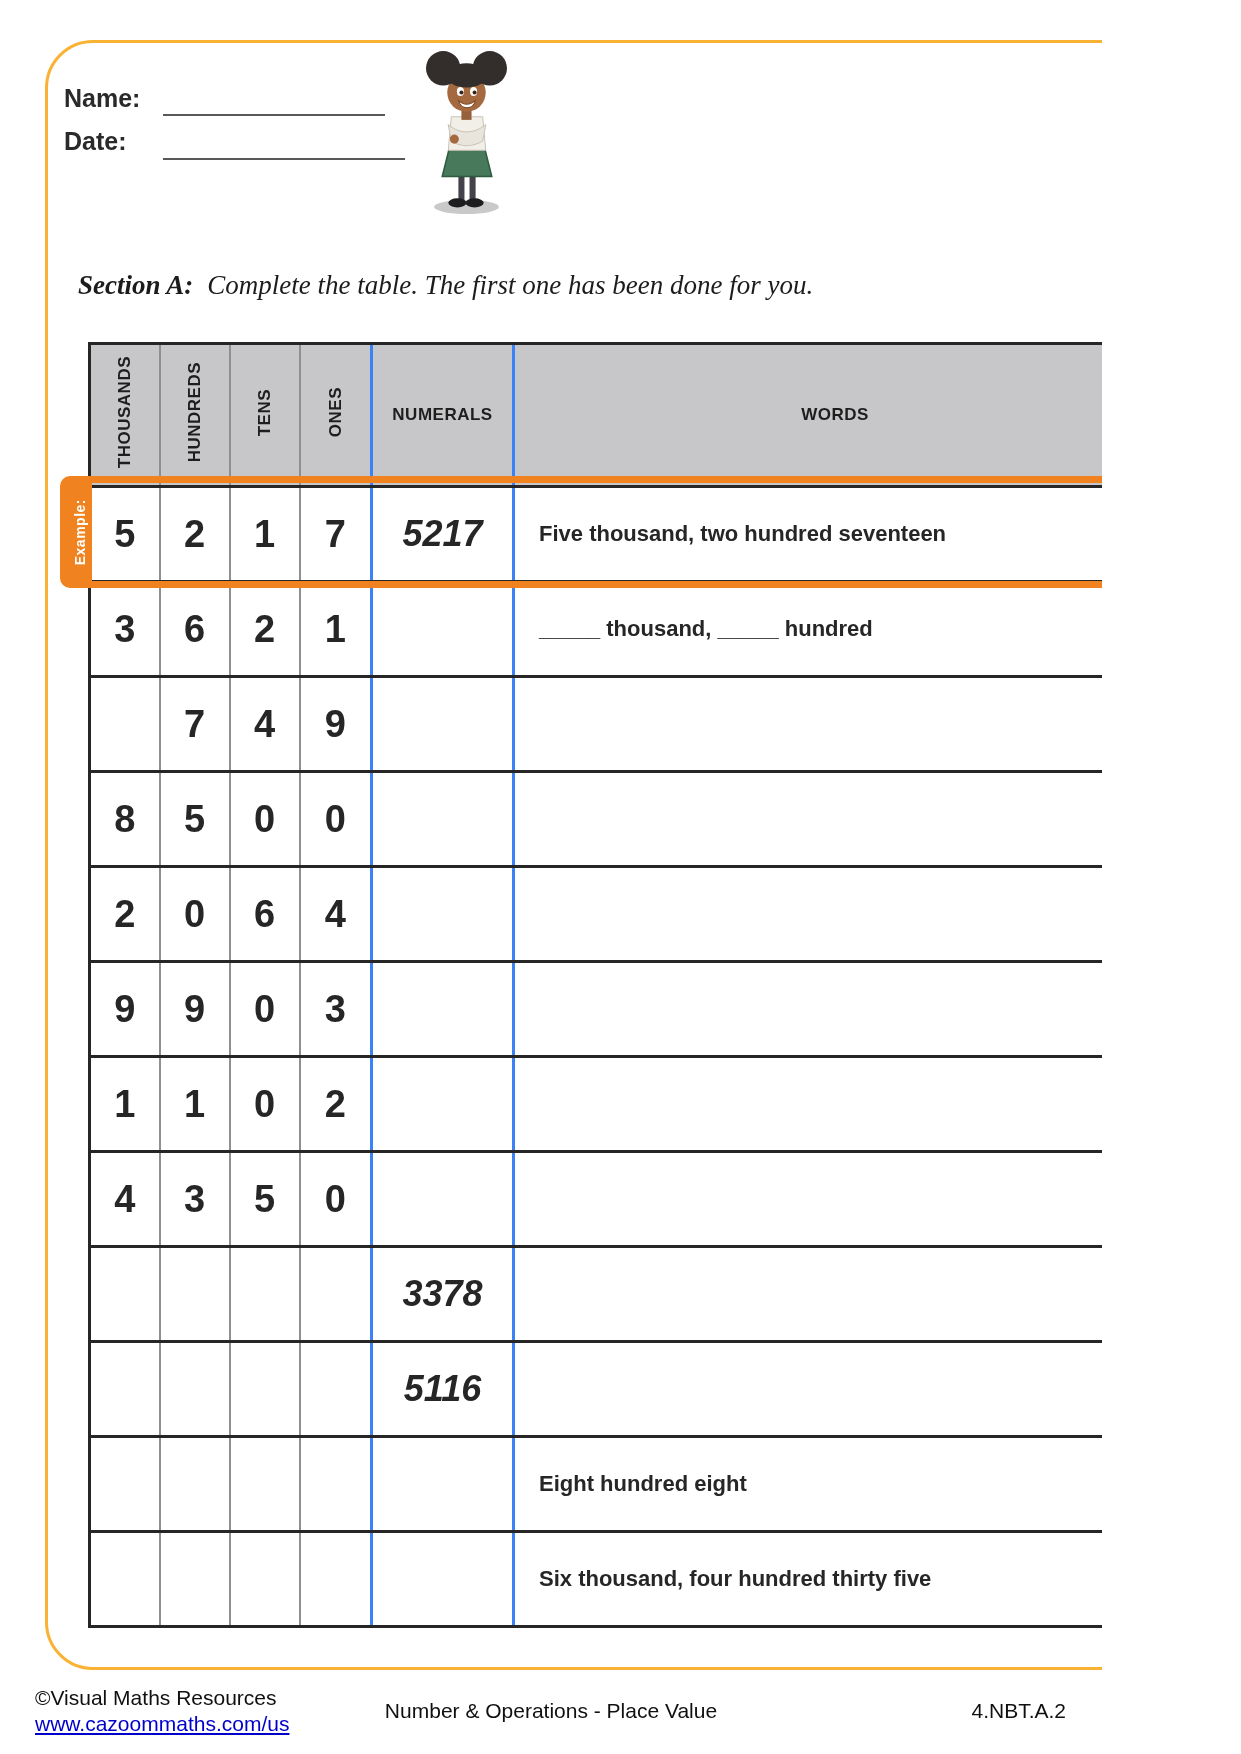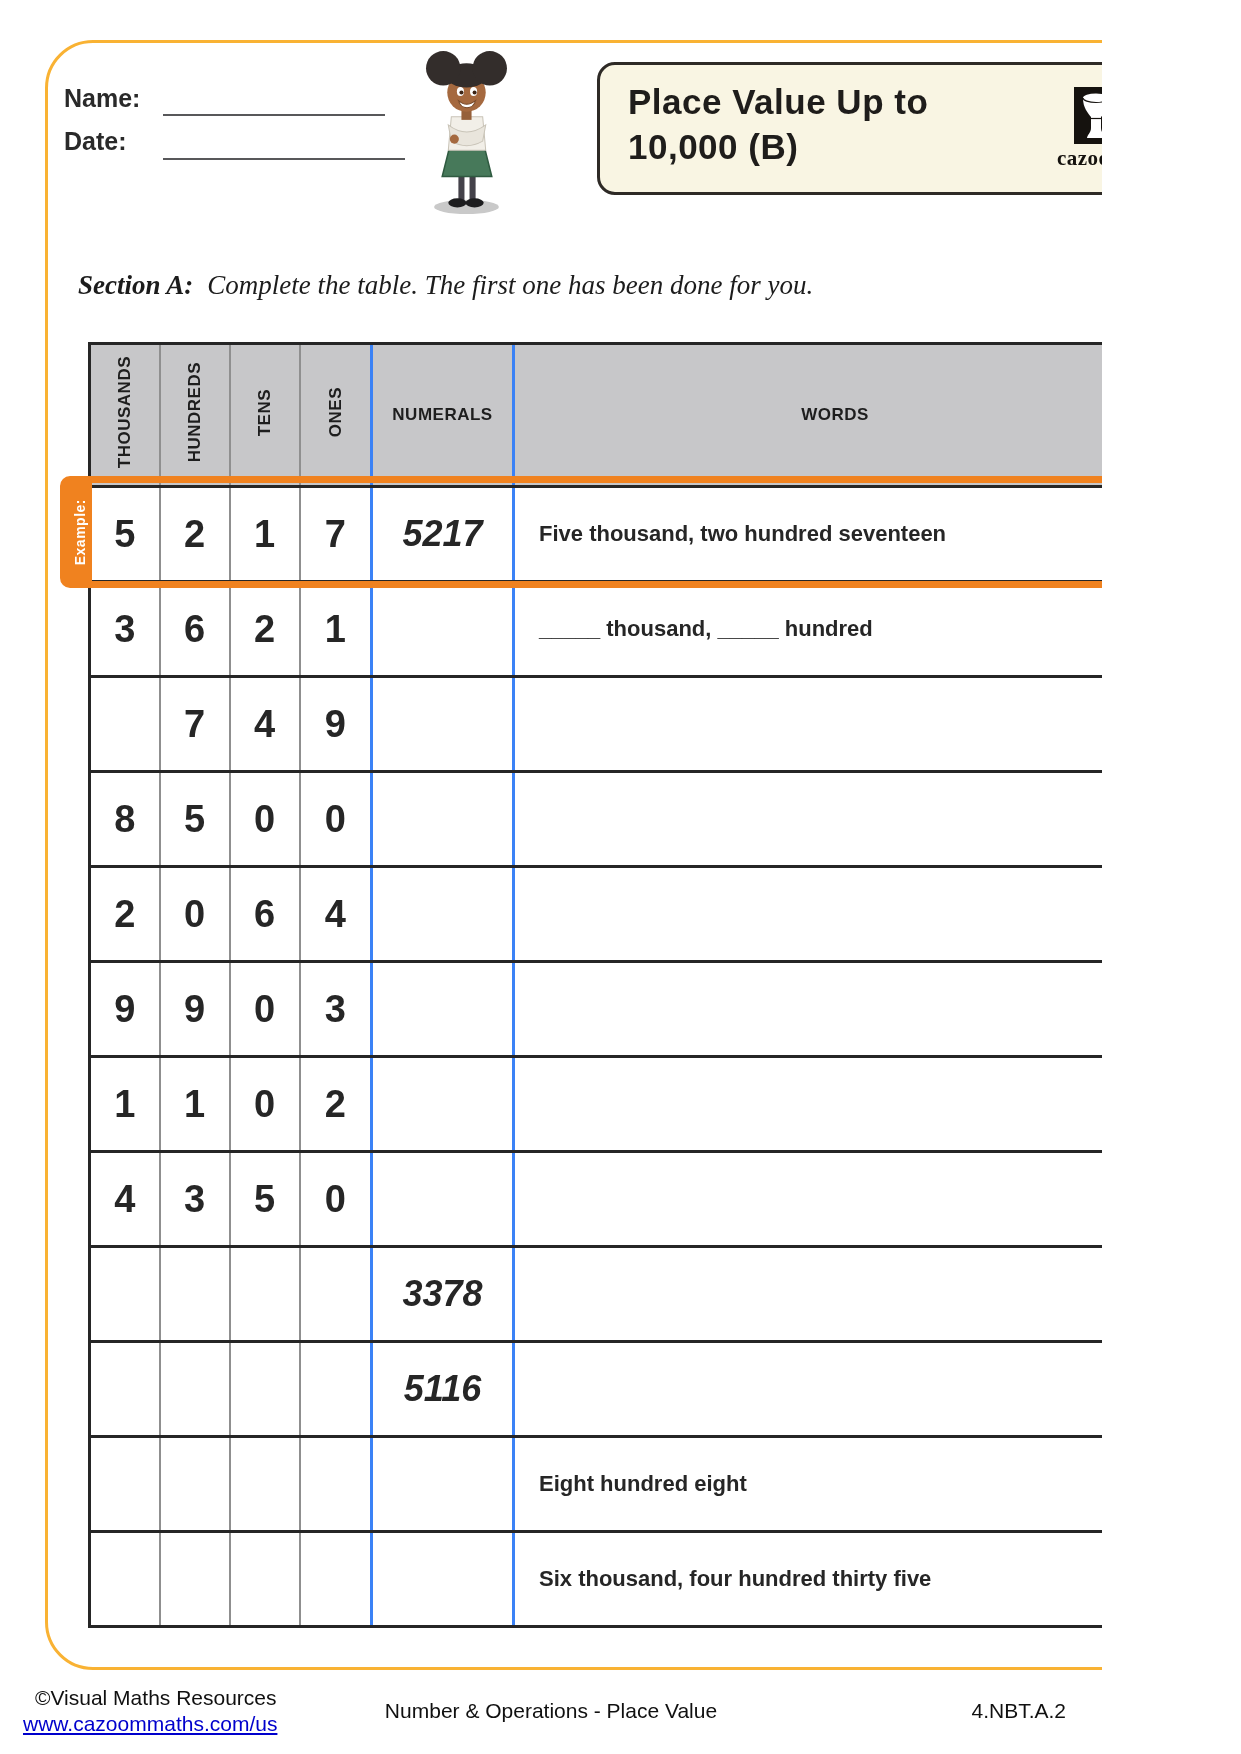--- a/index.html
+++ b/index.html
@@ -62,21 +62,21 @@
     position:absolute; left:60px; top:476px; width:1100px; height:112px;
     border:7px solid #F0821F; border-radius:10px; z-index:5;
   }
   .example-tab {
     position:absolute; left:0; top:0; bottom:0; width:25px; background:#F0821F;
     display:flex; align-items:center; justify-content:center;
   }
   .example-tab .vtext { color:#ffffff; font-size:14px; font-weight:bold; letter-spacing:0.5px; }
   
   .footer-left1 { position:absolute; left:35px; top:1686px; font-size:21px; color:#101010; }
-  .footer-link  { position:absolute; left:23px; top:1712px; font-size:21px; color:#0000CC; text-decoration:underline; }
+  .footer-link  { position:absolute; left:35px; top:1712px; font-size:21px; color:#0000CC; text-decoration:underline; }
   .footer-center{ position:absolute; left:0; right:0; top:1699px; text-align:center; font-size:21px; color:#101010; }
   .footer-right { position:absolute; right:36px; top:1699px; font-size:21px; color:#101010;text-align:right; }
 </style>
 </head>
 <body>
 
 <div class="page">
 
   <div class="frame"></div>
 
@@ -102,37 +102,20 @@
     <circle cx="47" cy="48" r="2" fill="#3c2415"></circle>
     <circle cx="60" cy="48" r="2" fill="#3c2415"></circle>
     <path d="M41 40 q4 -3 9 -1" stroke="#2e1c10" stroke-width="2" fill="none"></path>
     <path d="M54 39 q5 -2 9 1" stroke="#2e1c10" stroke-width="2" fill="none"></path>
     <path d="M44 56 q8 7 17 0 q-2 7 -8.5 7 q-6.5 0 -8.5 -7 z" fill="#ffffff" stroke="#7a4a28" stroke-width="1"></path>
     <ellipse cx="52" cy="31" rx="20" ry="12" fill="#332d2b"></ellipse>
     <circle cx="29" cy="24" r="17" fill="#332d2b"></circle>
     <circle cx="75" cy="24" r="17" fill="#332d2b"></circle>
   </svg>
 
-  <div class="title-box">
-    <div class="title-text">
-      <div>Place Value Up to</div>
-      <div>10,000 (B)</div>
-    </div>
-    <div class="logo">
-      <div class="logo-square">
-        <svg viewBox="0 0 44 57" width="44" height="57">
-          <ellipse cx="22" cy="11" rx="13" ry="4.5" fill="#ffffff"></ellipse>
-          <path d="M9 11 C9 21 14 26 17 30 L17 41 C17 46 13 48 13 51 L31 51 C31 48 27 46 27 41 L27 30 C30 26 35 21 35 11 Z" fill="#ffffff"></path>
-          <path d="M9 11 a13 4.5 0 0 0 26 0" fill="none" stroke="#15120e" stroke-width="1.2"></path>
-          <line x1="17" y1="31.5" x2="27" y2="31.5" stroke="#15120e" stroke-width="1.2"></line>
-        </svg>
-      </div>
-      <div class="logo-word">cazoom!</div>
-    </div>
-  </div>
 
   <div class="section">
     <b>Section A:</b><span>Complete the table. The first one has been done for you.</span>
   </div>
 
   <table class="pv-table">
     <colgroup>
         <col style="width:70px">
         <col style="width:70px">
         <col style="width:70px">

